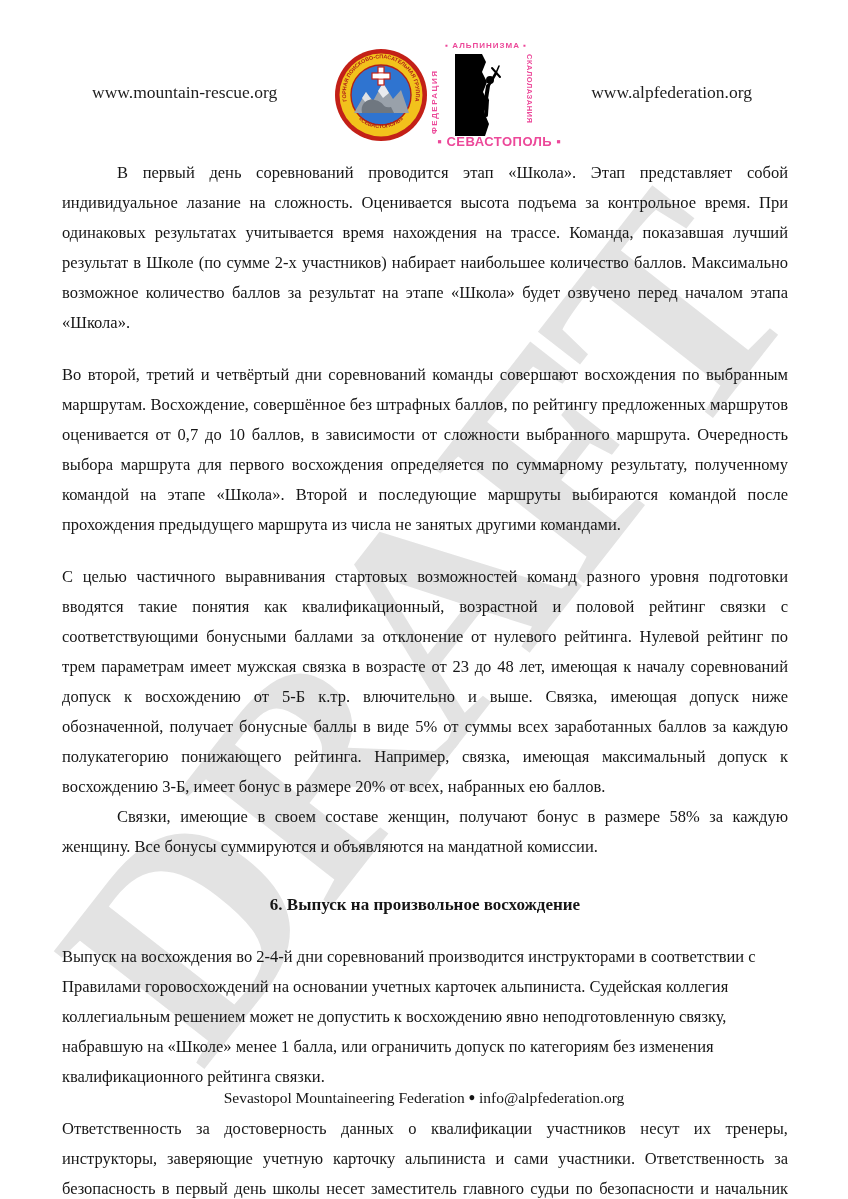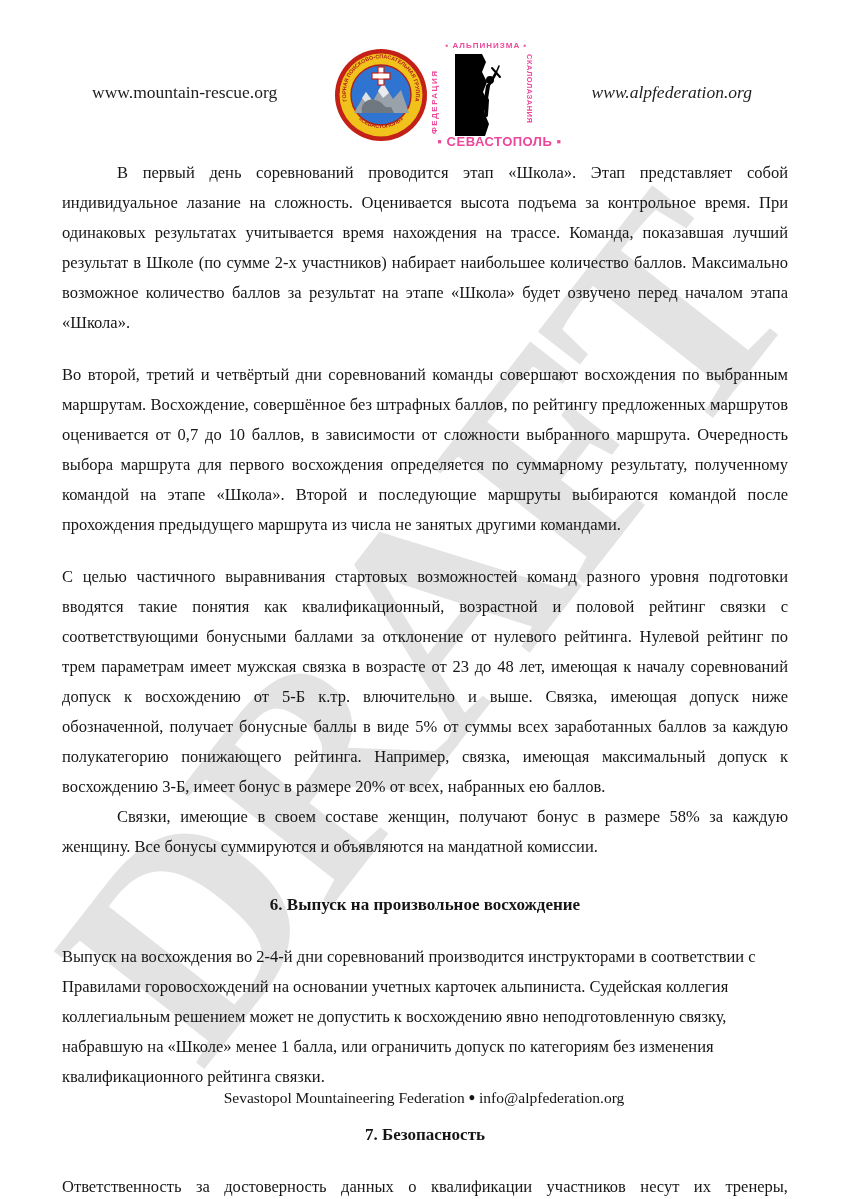--- a/index.html
+++ b/index.html
@@ -15,21 +15,21 @@
     font-size:292px;letter-spacing:-6px;color:#dadada;opacity:.75;
     white-space:nowrap;user-select:none;pointer-events:none;
   }
   
   .header{
     position:absolute;top:38px;left:62px;right:56px;height:114px;z-index:1;
     display:flex;align-items:center;justify-content:space-between;
   }
   .url{font-size:17.5px;color:#1d1d1d;padding:0 0 6px 0;}
   .url.left{margin-left:30px;}
-  .url.right{margin-right:40px;font-style:italic;}
+  .url.right{margin-right:40px;}
   .logo-group{display:flex;align-items:center;gap:0px;}
   
   .rescue-logo{width:96px;height:96px;}
   
   .fed-logo{
     position:relative;width:106px;height:108px;
     font-family:"Liberation Sans", sans-serif;font-weight:bold;color:#ec4899;
   }
   .fed-top{position:absolute;top:0;left:8px;right:0;text-align:center;
     font-size:8px;letter-spacing:1px;white-space:nowrap;}
@@ -132,21 +132,20 @@
     <span class="url right">www.alpfederation.org</span>
   </div>
 
   <div class="content">
     <p class="para indent">В первый день соревнований проводится этап «Школа». Этап представляет собой индивидуальное лазание на сложность. Оценивается высота подъема за контрольное время. При одинаковых результатах учитывается время нахождения на трассе. Команда, показавшая лучший результат в Школе (по сумме 2-х участников) набирает наибольшее количество баллов. Максимально возможное количество баллов за результат на этапе «Школа» будет озвучено перед началом этапа «Школа».</p>
     <p class="para">Во второй, третий и четвёртый дни соревнований команды совершают восхождения по выбранным маршрутам. Восхождение, совершённое без штрафных баллов, по рейтингу предложенных маршрутов оценивается от 0,7 до 10 баллов, в зависимости от сложности выбранного маршрута. Очередность выбора маршрута для первого восхождения определяется по суммарному результату, полученному командой на этапе «Школа». Второй и последующие маршруты выбираются командой после прохождения предыдущего маршрута из числа не занятых другими командами.</p>
     <p class="para tight">С целью частичного выравнивания стартовых возможностей команд разного уровня подготовки вводятся такие понятия как квалификационный, возрастной и половой рейтинг связки с соответствующими бонусными баллами за отклонение от нулевого рейтинга. Нулевой рейтинг по трем параметрам имеет мужская связка в возрасте от 23 до 48 лет, имеющая к началу соревнований допуск к восхождению от 5-Б к.тр. влючительно и выше. Связка, имеющая допуск ниже обозначенной, получает бонусные баллы в виде 5% от суммы всех заработанных баллов за каждую полукатегорию  понижающего рейтинга. Например, связка, имеющая максимальный допуск к восхождению 3-Б, имеет бонус в размере 20% от всех, набранных ею баллов.</p>
     <p class="para indent">Связки, имеющие в своем составе женщин, получают бонус в размере 58% за каждую женщину. Все бонусы суммируются и объявляются на мандатной комиссии.</p>
     <h3 class="sec-heading">6. Выпуск на произвольное восхождение</h3>
     <p class="para left">Выпуск на восхождения во 2-4-й дни соревнований производится  инструкторами  в соответствии с Правилами горовосхождений на основании учетных карточек альпиниста. Судейская коллегия коллегиальным решением может не допустить к восхождению явно неподготовленную связку, набравшую на «Школе» менее 1 балла, или ограничить допуск по категориям без изменения квалификационного рейтинга связки.</p>
-    <h3 class="sec-heading">7. Безопасность</h3>
     <p class="para">Ответственность за достоверность данных о квалификации участников несут их тренеры, инструкторы, заверяющие учетную карточку альпиниста и сами участники. Ответственность за безопасность в первый день школы несет заместитель главного судьи по безопасности и начальник трассы. Ответственность за безопасность во время</p>
   </div>
 
   <div class="footer">
     <span>Sevastopol Mountaineering Federation</span><span class="bullet">•</span><span>info@alpfederation.org</span>
   </div>
 
 </div>
 
 </body></html>

